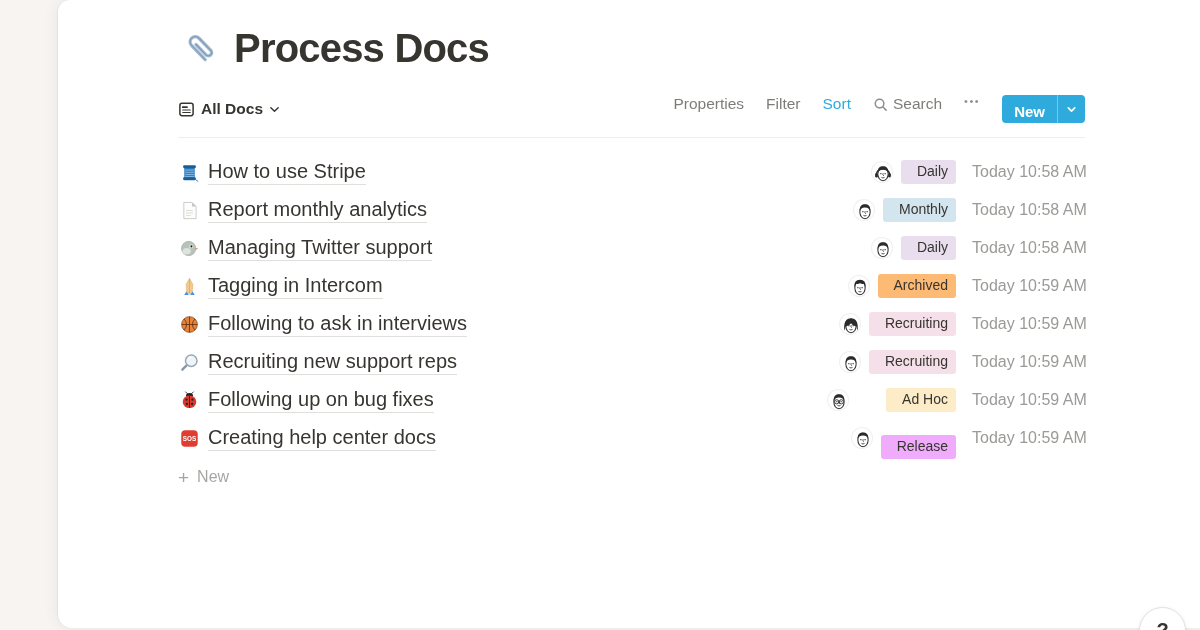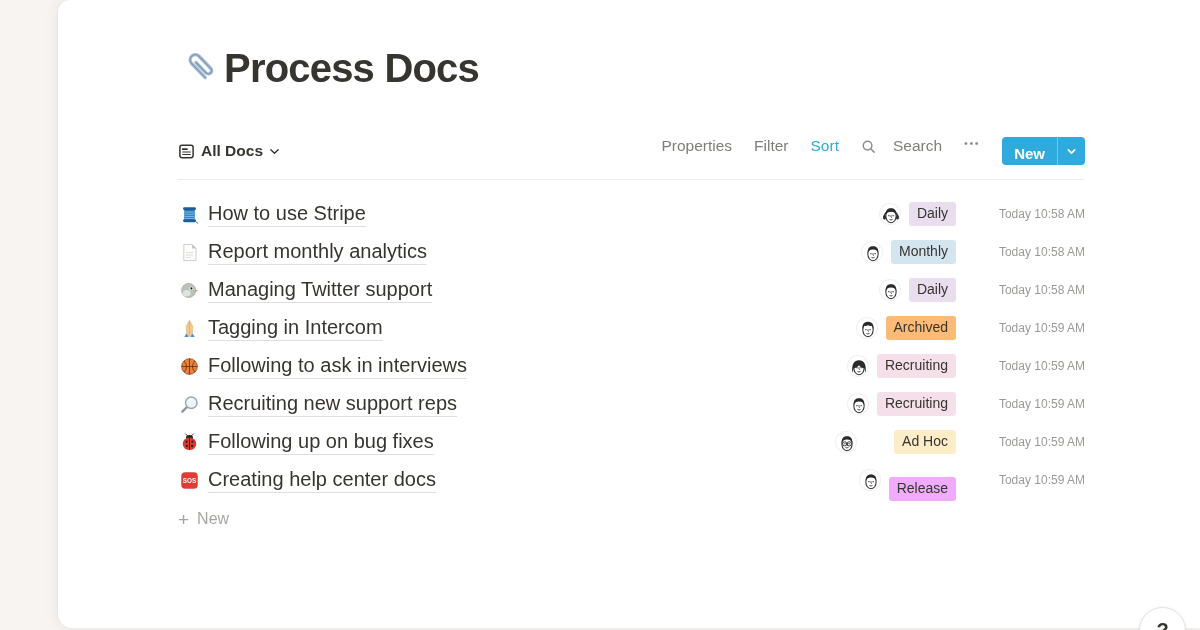--- a/index.html
+++ b/index.html
@@ -12,36 +12,36 @@
   }
   .card {
     position:absolute; left:58px; top:0; right:0; bottom:2px;
     background:#ffffff;
     border-radius:12px 0 0 14px;
     box-shadow:-1px 0 0 rgba(0,0,0,0.03), 0 0 16px rgba(0,0,0,0.08);
   }
   .content { padding:0 115px 0 120px; }
 
   
-  .title-row { padding-top:44px; display:flex; align-items:flex-start; }
+  .title-row { padding-top:24px; display:flex; align-items:flex-end; gap:10px; }
   .page-emoji { width:46px; height:46px; display:inline-flex; align-items:center; justify-content:center; }
   h1.page-title {
     font-size:40px; font-weight:700; letter-spacing:-0.8px; color:#37352f; line-height:1.2;
   }
 
   
   .toolbar {
-    margin-top:44px; display:flex; align-items:center; height:30px;
+    margin-top:22px; display:flex; align-items:center; height:30px;
   }
   .view-switcher { display:flex; align-items:center; gap:6px; cursor:pointer; }
   .view-label { font-size:15.5px; font-weight:700; color:#37352f; }
   .toolbar-right { margin-left:auto; display:flex; align-items:flex-start; gap:22px; }
   .tb-item { font-size:15.5px; color:rgba(55,53,47,0.65); cursor:pointer; white-space:nowrap; }
   .tb-item.active { color:#2eaadc; }
-  .tb-search { display:flex; align-items:center; gap:17px; }
+  .tb-search { display:flex; align-items:center; gap:5px; }
   .tb-more { font-size:11px; letter-spacing:1.5px; color:rgba(55,53,47,0.55); }
   .new-button {
     display:flex; align-items:stretch; background:#2eaadc; border-radius:4px;
     color:#fff; overflow:hidden; cursor:pointer; height:28px;
   }
   .new-main { padding:4px 12px 0 12px; font-size:15px; font-weight:700; display:flex; align-items:center; }
   .new-chevron { padding:0 8px; border-left:1px solid rgba(255,255,255,0.35); display:flex; align-items:center; }
   .toolbar-divider { height:1px; background:rgba(55,53,47,0.09); margin-top:13px; }
 
   
@@ -53,26 +53,26 @@
     border-bottom:1px solid rgba(55,53,47,0.16); padding-bottom:1px;
     white-space:nowrap;
   }
   .row-spacer { flex:1; }
   .person-tag-group { width:190px; display:flex; align-items:center; justify-content:flex-end; gap:8px; flex:0 0 auto; }
   .avatar {
     width:22px; height:22px; border-radius:50%; background:#fff;
     border:1px solid rgba(0,0,0,0.06); overflow:hidden; flex:0 0 auto;
   }
   .tag {
-    font-size:14px; color:#37352f; padding:2px 8px 3px 8px; border-radius:3px;
+    font-size:14px; color:#37352f; padding:2px 8px 3px 16px; border-radius:3px;
     white-space:nowrap; line-height:1.3;
   }
   .time {
-    width:113px; margin-left:16px; flex:0 0 auto; text-align:right;
-    font-size:12px; color:#9b9a97; white-space:nowrap;
+    width:113px; margin-left:16px; flex:0 0 auto; text-align:center;
+    font-size:16px; color:#9b9a97; white-space:nowrap;
   }
   .add-row {
     display:flex; align-items:center; gap:8px; height:38px; margin-top:1px;
     color:rgba(55,53,47,0.45); cursor:pointer;
   }
   .plus-icon { font-size:19px; line-height:1; font-weight:400; }
   .add-label { font-size:16px; }
 
   
   .help-circle {

